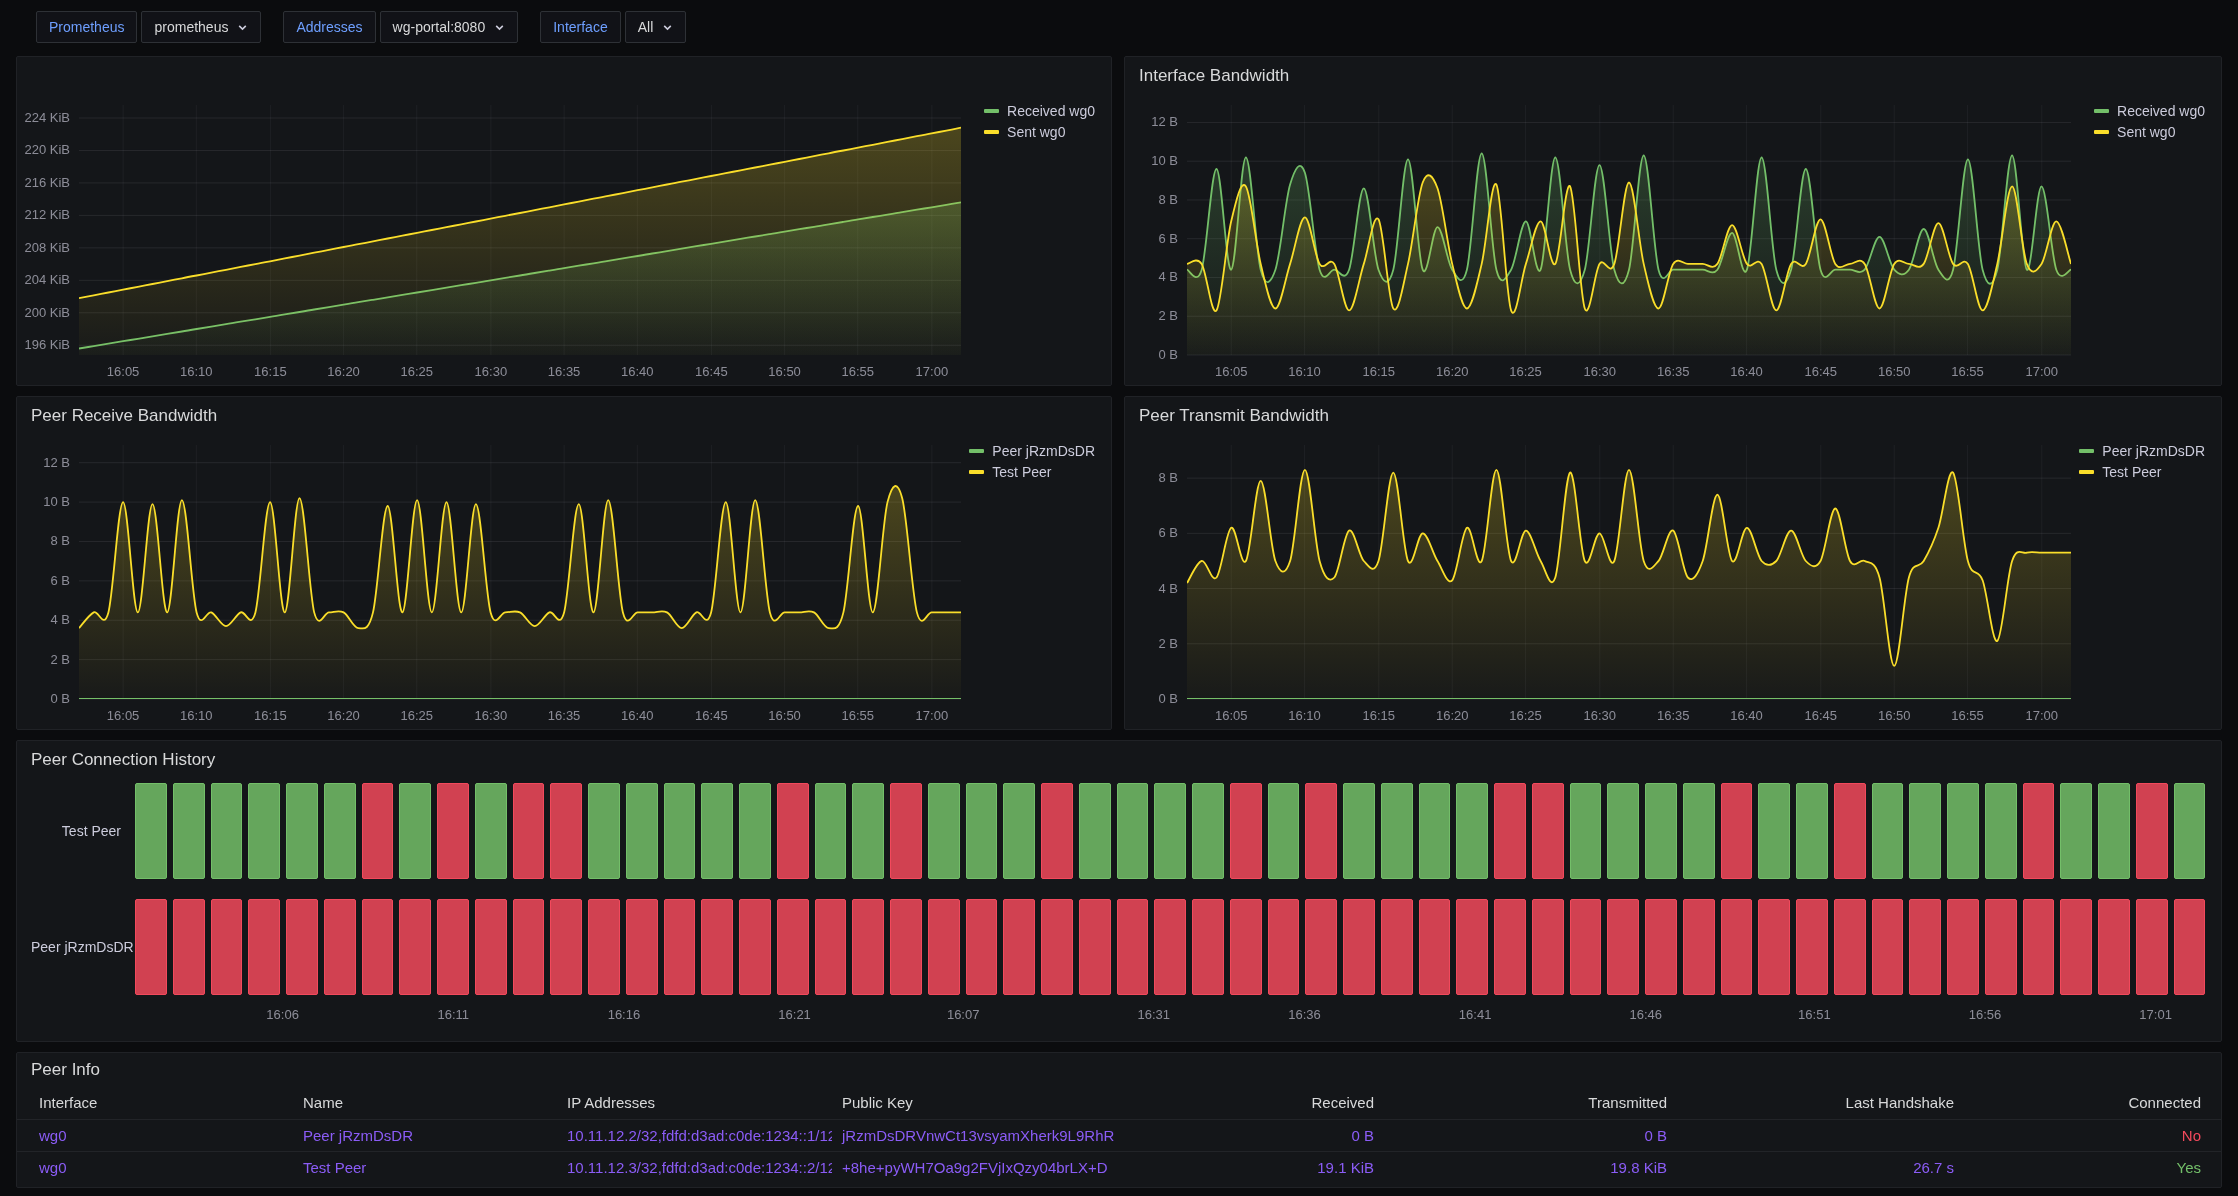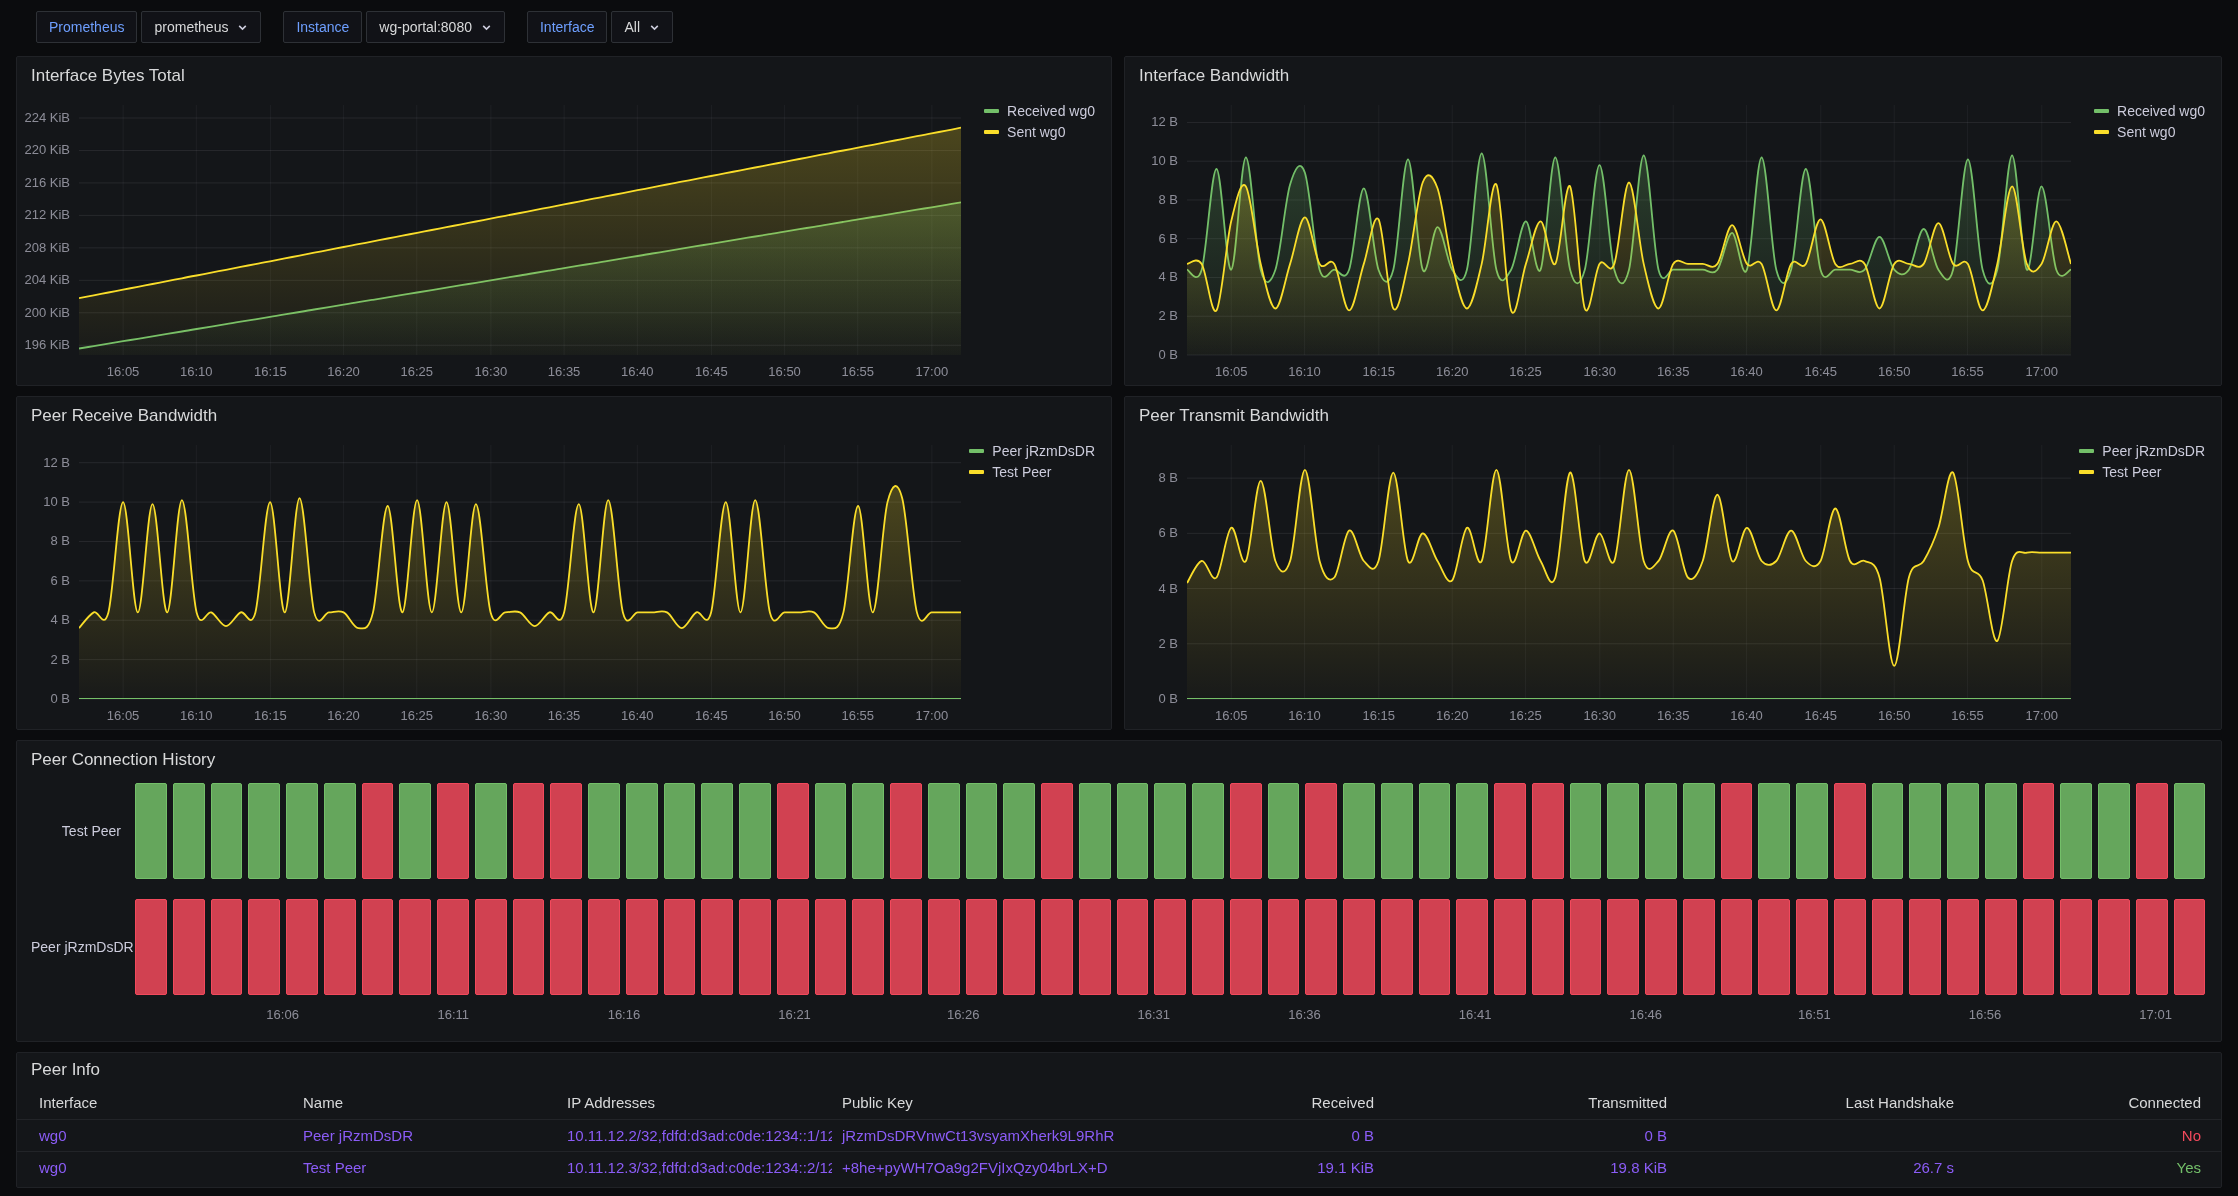--- a/index.html
+++ b/index.html
@@ -52,41 +52,40 @@
     <div class="var-group">
       <div class="chip label">Prometheus</div>
       <div class="chip value">
         <span>prometheus</span>
         <svg class="chev" width="11" height="11" viewBox="0 0 10 10">
             <path d="M2 3.5 L5 6.5 L8 3.5" stroke="#ccccdc" stroke-width="1.4" fill="none"></path>
           </svg>
       </div>
     </div>
     <div class="var-group">
-      <div class="chip label">Instance</div>
+      <div class="chip label">Addresses</div>
       <div class="chip value">
         <span>wg-portal:8080</span>
         <svg class="chev" width="11" height="11" viewBox="0 0 10 10">
             <path d="M2 3.5 L5 6.5 L8 3.5" stroke="#ccccdc" stroke-width="1.4" fill="none"></path>
           </svg>
       </div>
     </div>
     <div class="var-group">
       <div class="chip label">Interface</div>
       <div class="chip value">
         <span>All</span>
         <svg class="chev" width="11" height="11" viewBox="0 0 10 10">
             <path d="M2 3.5 L5 6.5 L8 3.5" stroke="#ccccdc" stroke-width="1.4" fill="none"></path>
           </svg>
       </div>
     </div>
   </div>
 
   <div class="panel" style="left:16px;top:56px;width:1096px;height:330px">
-    <div class="panel-title">Interface Bytes Total</div>
     <div class="plot"><svg width="1094" height="290">
           <defs>
             <clipPath id="clip0">
               <rect x="62" y="2" width="882" height="258"></rect>
             </clipPath>
             <linearGradient id="grad0-0" x1="0" y1="0" x2="0" y2="1">
               <stop offset="0%" stop-color="#73BF69" stop-opacity="0.24"></stop>
               <stop offset="100%" stop-color="#73BF69" stop-opacity="0.02"></stop>
             </linearGradient>
             <linearGradient id="grad0-1" x1="0" y1="0" x2="0" y2="1">
@@ -483,21 +482,21 @@
               <div class="tl-block" style="background: rgba(242, 73, 92, 0.85); border: 1px solid rgb(242, 73, 92);"></div>
               <div class="tl-block" style="background: rgba(242, 73, 92, 0.85); border: 1px solid rgb(242, 73, 92);"></div>
             </div>
           </div>
         </div>
       <div class="tl-axis">
           <span class="tl-tick" style="left: 6.5%;">16:06</span>
           <span class="tl-tick" style="left: 14.8%;">16:11</span>
           <span class="tl-tick" style="left: 23.1%;">16:16</span>
           <span class="tl-tick" style="left: 31.4%;">16:21</span>
-          <span class="tl-tick" style="left: 39.6%;">16:26</span>
+          <span class="tl-tick" style="left: 39.6%;">16:07</span>
           <span class="tl-tick" style="left: 47.9%; margin-left: 20px;">16:31</span>
           <span class="tl-tick" style="left: 56.2%;">16:36</span>
           <span class="tl-tick" style="left: 64.5%;">16:41</span>
           <span class="tl-tick" style="left: 72.8%;">16:46</span>
           <span class="tl-tick" style="left: 81%;">16:51</span>
           <span class="tl-tick" style="left: 89.3%;">16:56</span>
           <span class="tl-tick" style="left: 97.6%;">17:01</span>
         </div>
     </div>
   </div>

